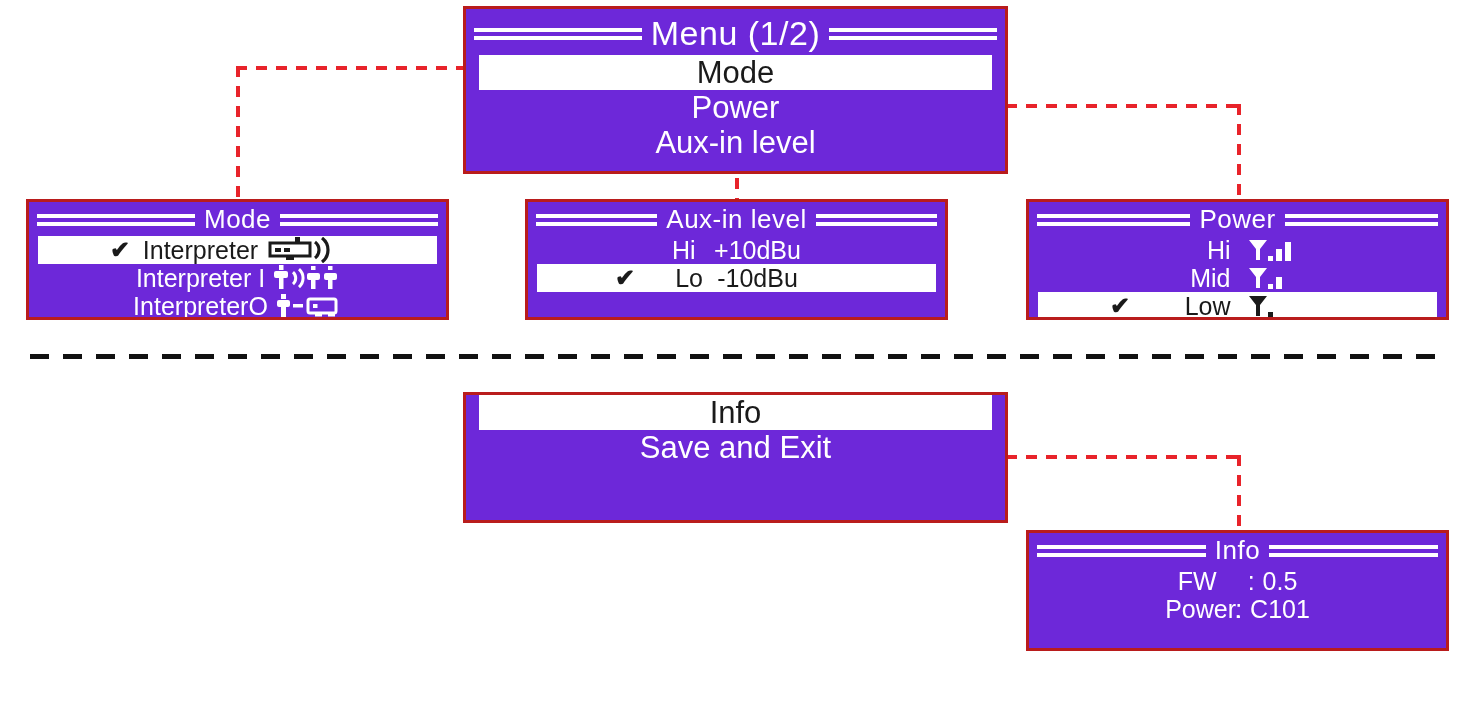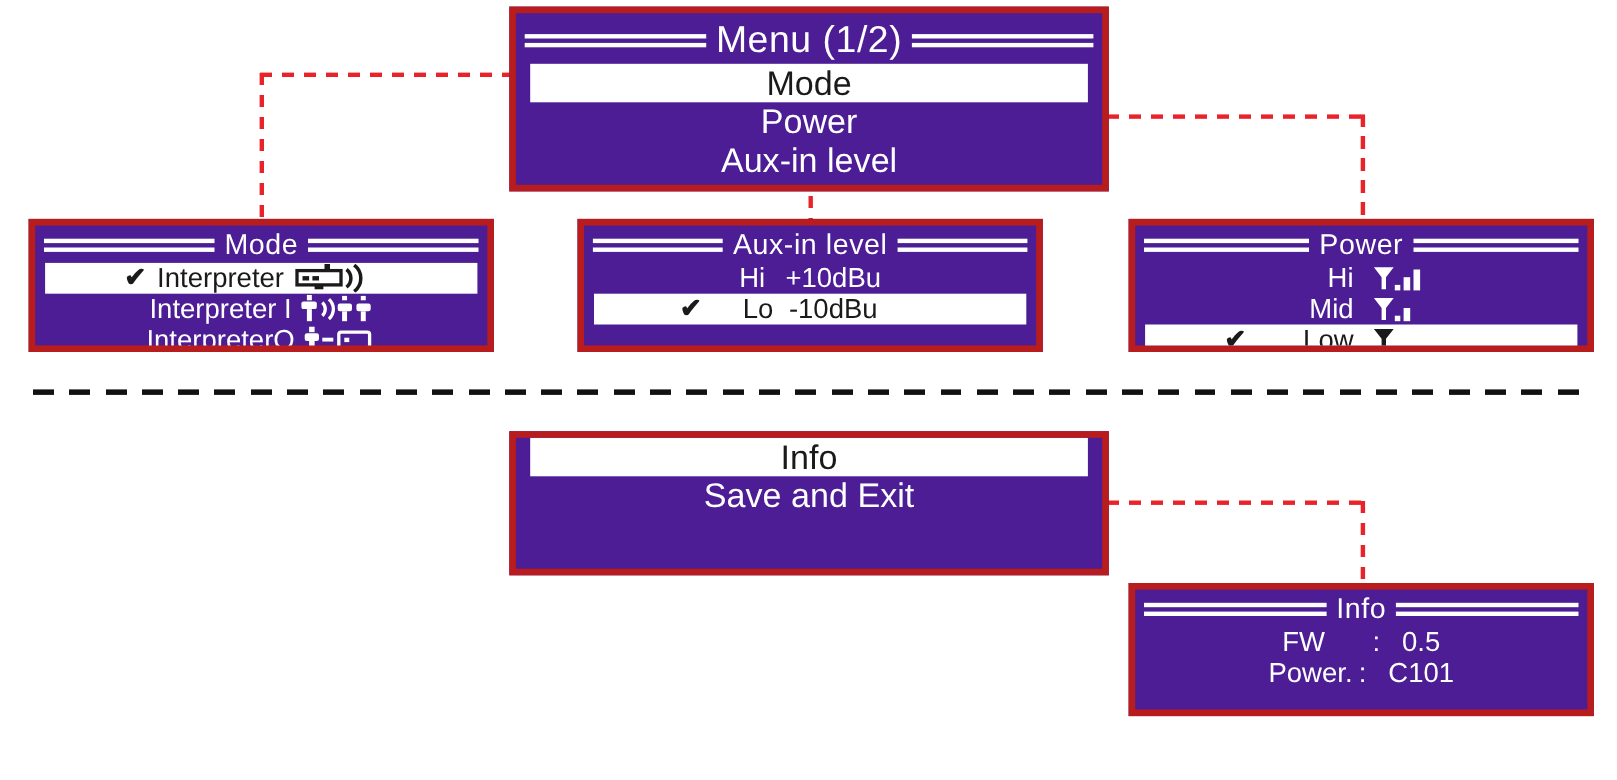--- a/index.html
+++ b/index.html
@@ -15,22 +15,22 @@
     position: relative;
     width: 1470px;
     height: 709px;
     background: #ffffff;
     overflow: hidden;
   }
 
   
   .panel {
     position: absolute;
-    background: #4c1d95;
-    border: 6px solid #b91c1c;
+    background: #6d28d9;
+    border: 3px solid #b91c1c;
     box-sizing: border-box;
     color: #ffffff;
     overflow: hidden;
   }
   .panel-title {
     position: relative;
     display: flex;
     align-items: center;
     justify-content: center;
     gap: 9px;
@@ -131,21 +131,21 @@
 
   
   .aux-line { display: flex; align-items: baseline; gap: 14px; }
   .aux-line .aux-k { display: inline-block; width: 28px; text-align: left; }
 
   
   .pwr-line { display: flex; align-items: center; gap: 16px; }
   .pwr-line .pwr-k { display: inline-block; width: 48px; text-align: right; }
 
   
-  .info-line { display: flex; align-items: baseline; gap: 20px; }
+  .info-line { display: flex; align-items: baseline; gap: 8px; }
   .info-line .info-k { display: inline-block; width: 62px; text-align: left; }
 
   
   .conn {
     position: absolute;
     background-repeat: repeat-x;
   }
   .conn-h {
     height: 4px;
     background-image: repeating-linear-gradient(

